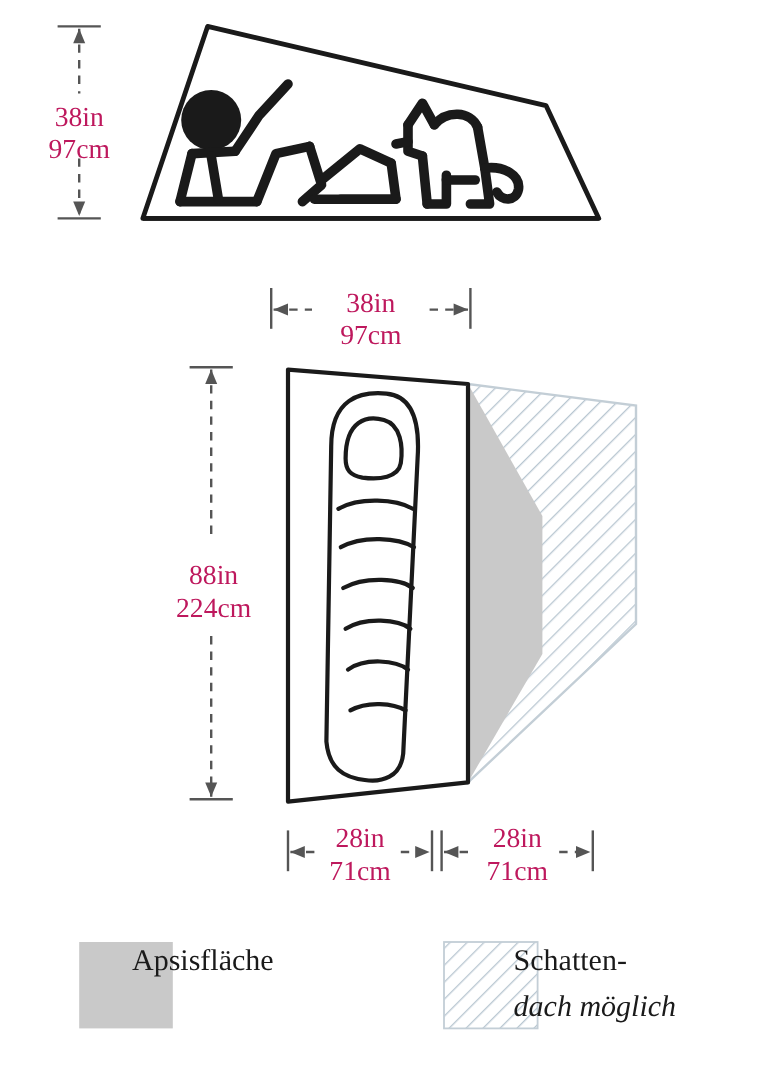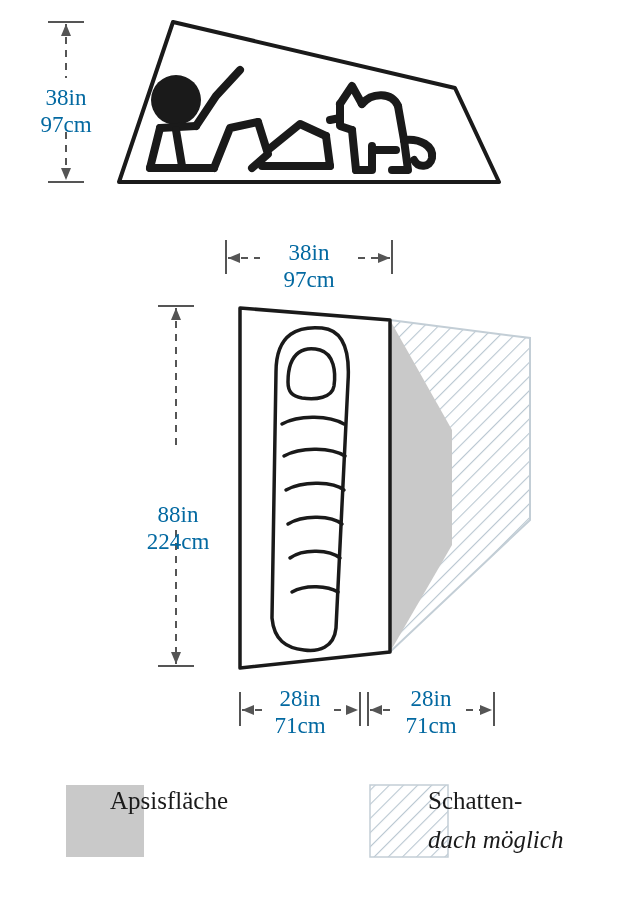--- a/index.html
+++ b/index.html
@@ -20,21 +20,21 @@
     left: 0; top: 0;
     width: 638px;
     height: 900px;
   }
   .dim-label {
     position: absolute;
     text-align: center;
     font-family: "Liberation Serif", serif;
     font-size: 23px;
     line-height: 27px;
-    color: #0369a1;
+    color: #be185d;
     white-space: pre;
   }
   .legend-label {
     position: absolute;
     font-family: "Liberation Serif", serif;
     font-size: 25px;
     line-height: 32px;
     color: #1a1a1a;
   }
   svg { display: block; }
@@ -180,21 +180,21 @@
     <g>
       <rect x="66" y="785" width="78" height="72" fill="#c9c9c9"></rect>
       <rect x="370" y="785" width="78" height="72" fill="url(#hatchPattern)" stroke="#c3ced6" stroke-width="1.5"></rect>
     </g>
   </svg>
 
   <div class="dim-label" style="left:10px; top:84px; width:112px;"><span>38in</span><br><span>97cm</span></div>
 
   <div class="dim-label" style="left:253px; top:239px; width:112px;"><span>38in</span><br><span>97cm</span></div>
 
-  <div class="dim-label" style="left:118px; top:466px; width:120px;margin-top:35px;"><span>88in</span><br><span>224cm</span></div>
+  <div class="dim-label" style="left:118px; top:466px; width:120px;"><span>88in</span><br><span>224cm</span></div>
 
   <div class="dim-label" style="left:244px; top:685px; width:112px;"><span>28in</span><br><span>71cm</span></div>
 
   <div class="dim-label" style="left:375px; top:685px; width:112px;"><span>28in</span><br><span>71cm</span></div>
 
   <div class="legend-label" style="left:428px; top:785px;">Schatten-</div>
 
   <div class="legend-label" style="left:110px; top:785px;">Apsisfläche</div>
 
   <div class="legend-label" style="left:428px; top:824px;font-style:italic;">dach möglich</div>

